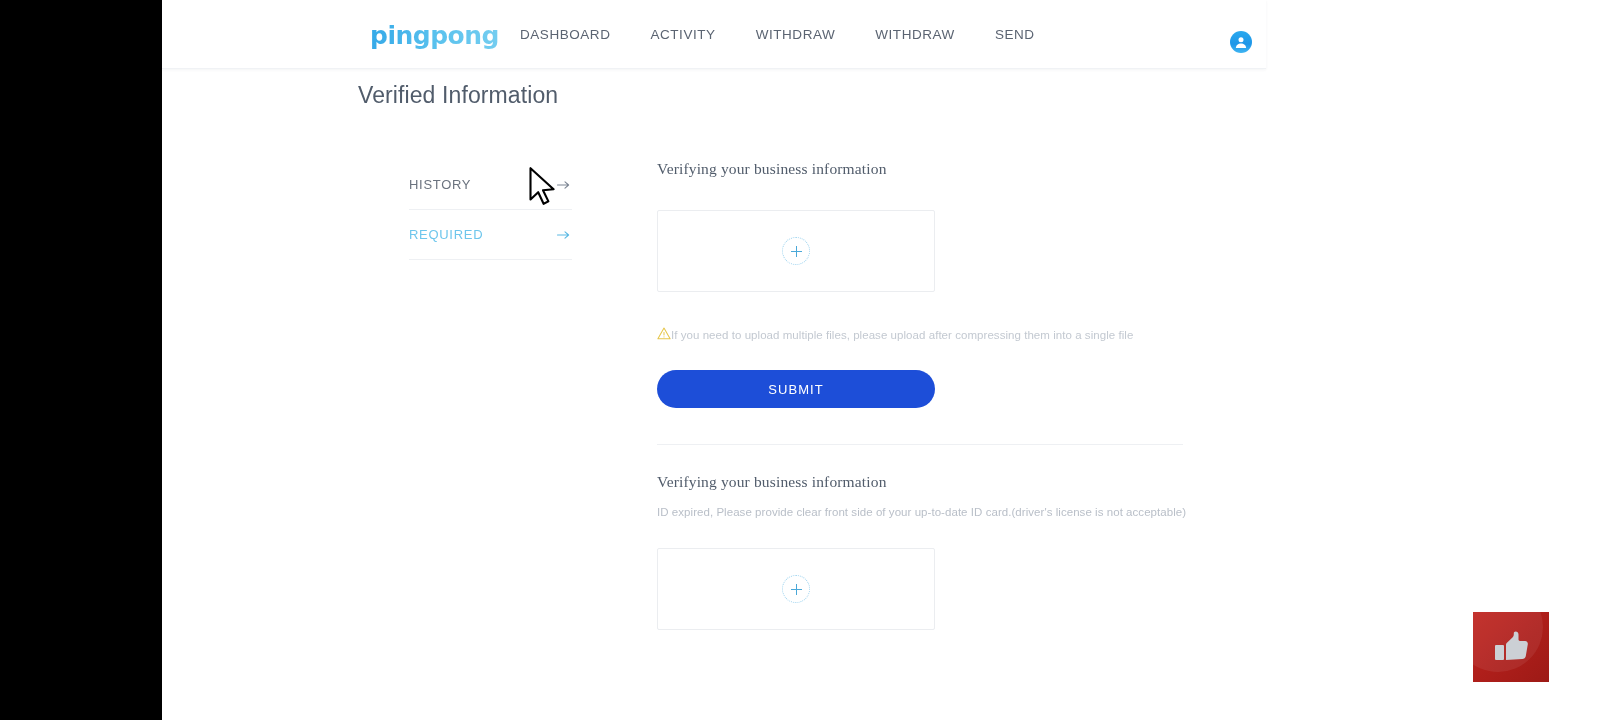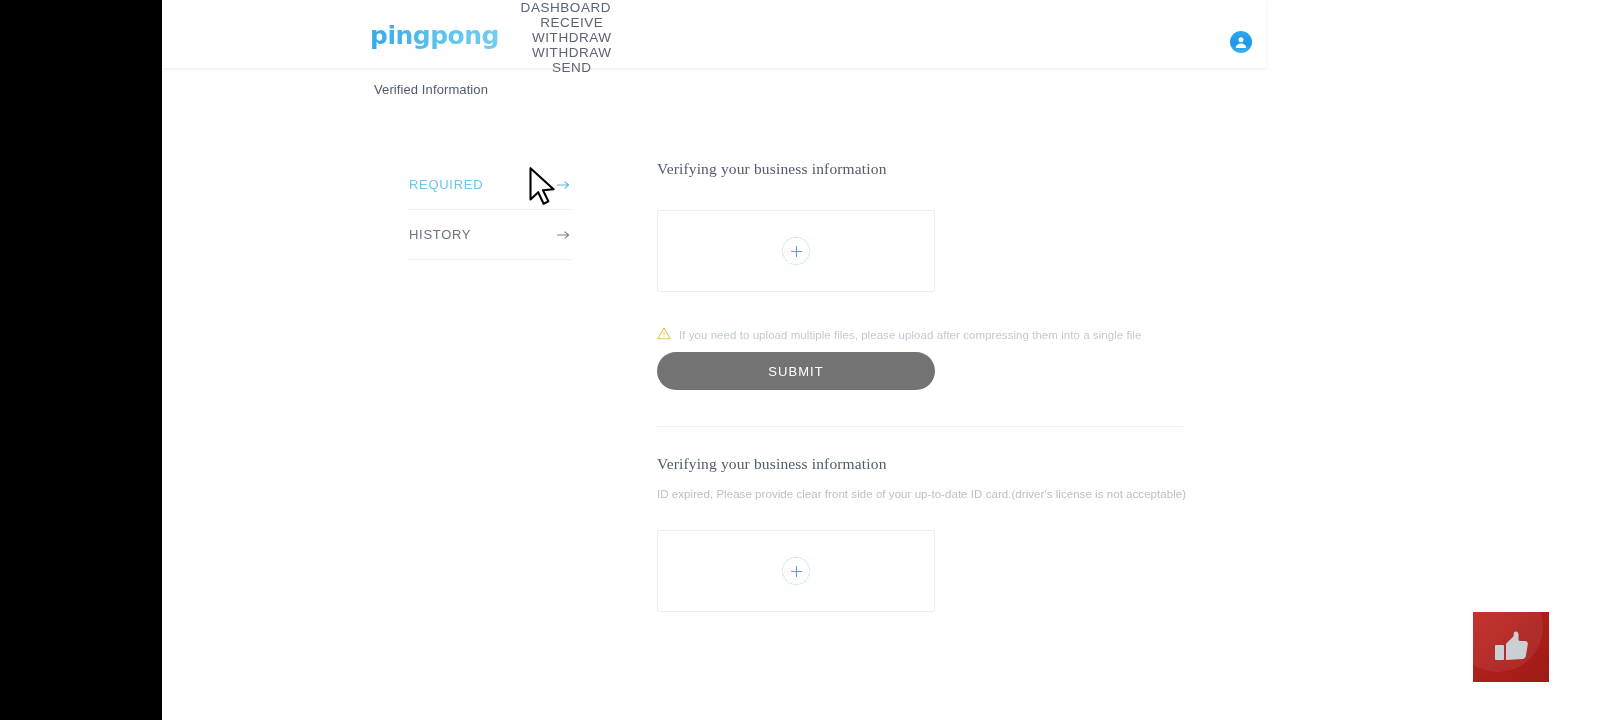--- a/index.html
+++ b/index.html
@@ -58,21 +58,20 @@
   }
 
   .main-nav {
     position: absolute;
     left: 350px;
     top: 0px;
     height: 68px;
     display: flex;
     align-items: center;
     gap: 0px;
-    flex-direction: column;
   }
 
   .nav-item {
     font-size: 13.5px;
     letter-spacing: 0.55px;
     color: #5b6472;
     padding: 0 20px;
     cursor: pointer;
     white-space: nowrap;
     font-weight: 400;
@@ -90,23 +89,23 @@
     display: flex;
     align-items: center;
     justify-content: center;
     cursor: pointer;
   }
   .avatar svg { display: block; }
 
   
   .page-title {
     position: absolute;
-    left: 212px;
+    left: 196px;
     top: 82px;
-    font-size: 13px;
+    font-size: 23px;
     color: #515c6b;
     letter-spacing: 0.1px;
     font-weight: 400;
   }
 
   
   .side-nav {
     position: absolute;
     left: 247px;
     top: 160px;
@@ -201,37 +200,36 @@
     left: 0; top: 5px; width: 11px; height: 1.4px;
   }
   .plus-circle .plus::after {
     top: 0; left: 5px; height: 11px; width: 1.4px;
   }
 
   
   .warn-row {
     display: flex;
     align-items: center;
-    gap: 8px;
     margin-top: 34px;
   }
   .warn-text {
     font-size: 11.5px;
     color: #c3c9d1;
     letter-spacing: 0.05px;
   }
 
   
   .submit-btn {
-    margin-top: 8px;
+    margin-top: 26px;
     width: 278px;
     height: 38px;
     border: none;
     border-radius: 19px;
-    background: #737373;
+    background: #1d4ed8;
     color: #ffffff;
     font-family: "Liberation Sans", sans-serif;
     font-size: 13px;
     letter-spacing: 1.1px;
     cursor: pointer;
     display: flex;
     align-items: center;
     justify-content: center;
   }
 
@@ -288,52 +286,52 @@
 <div id="root">
 
   <div class="page-canvas">
 
     <div class="site-header">
 
       <div class="logo">pingpong</div>
 
       <nav class="main-nav">
         <div class="nav-item">DASHBOARD</div>
-        <div class="nav-item">RECEIVE</div>
+        <div class="nav-item">ACTIVITY</div>
         <div class="nav-item">WITHDRAW</div>
         <div class="nav-item">WITHDRAW</div>
         <div class="nav-item">SEND</div>
       </nav>
 
       <div class="avatar">
         <svg width="14" height="14" viewBox="0 0 14 14" aria-hidden="true">
           <circle cx="7" cy="4.7" r="2.5" fill="#ffffff"></circle>
           <path d="M1.9 13c0-2.9 2.3-4.6 5.1-4.6s5.1 1.7 5.1 4.6z" fill="#ffffff"></path>
         </svg>
       </div>
     </div>
 
     <div class="page-title">Verified Information</div>
 
     <div class="side-nav">
 
+      <div class="side-item">
+        <span class="side-label">HISTORY</span>
+        <span class="side-arrow">
+          <svg width="13" height="10" viewBox="0 0 13 10" aria-hidden="true">
+            <path d="M0.5 5h10.5M8 1.8L11.6 5 8 8.2" fill="none" stroke="#7d8694" stroke-width="1.1" stroke-linecap="round" stroke-linejoin="round"></path>
+          </svg>
+        </span>
+      </div>
+
       <div class="side-item active">
         <span class="side-label">REQUIRED</span>
         <span class="side-arrow">
           <svg width="13" height="10" viewBox="0 0 13 10" aria-hidden="true">
             <path d="M0.5 5h10.5M8 1.8L11.6 5 8 8.2" fill="none" stroke="#5bb9e4" stroke-width="1.1" stroke-linecap="round" stroke-linejoin="round"></path>
-          </svg>
-        </span>
-      </div>
-
-      <div class="side-item">
-        <span class="side-label">HISTORY</span>
-        <span class="side-arrow">
-          <svg width="13" height="10" viewBox="0 0 13 10" aria-hidden="true">
-            <path d="M0.5 5h10.5M8 1.8L11.6 5 8 8.2" fill="none" stroke="#7d8694" stroke-width="1.1" stroke-linecap="round" stroke-linejoin="round"></path>
           </svg>
         </span>
       </div>
     </div>
 
     <div class="content">
 
       <div>
 
         <h2 class="section-title">Verifying your business information</h2>

